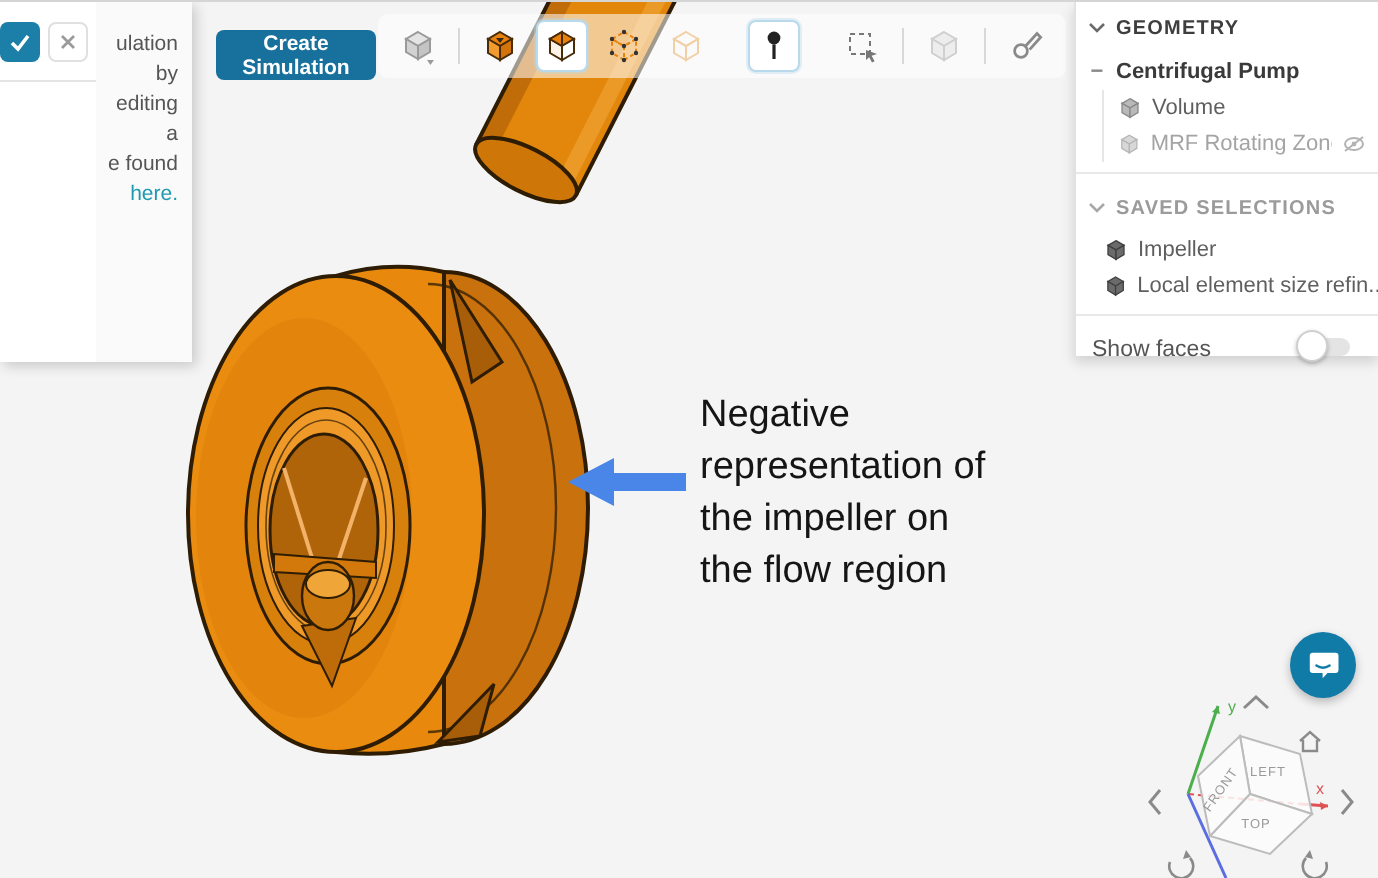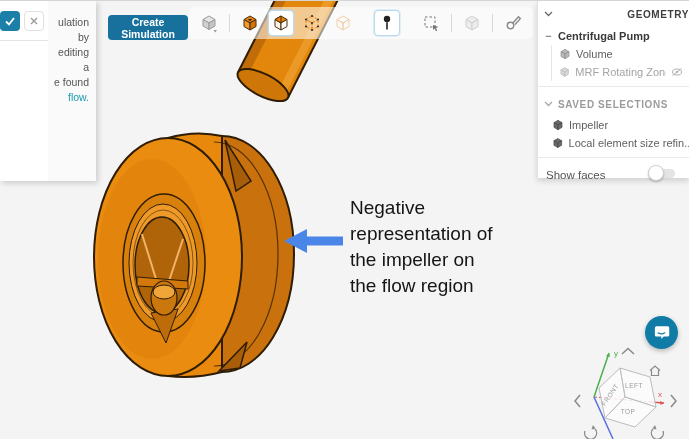--- a/index.html
+++ b/index.html
@@ -49,21 +49,21 @@
     font-size:10.5px; font-weight:bold; font-family:"Liberation Sans",sans-serif; cursor:pointer;
   }
   
   #geo-panel {
     position:absolute; left:537px; top:0; width:152px; height:177px; z-index:6;
     background:#fff; border-left:1px solid #e2e2e2;
     box-shadow:0 3px 6px rgba(0,0,0,.15); font-size:11px; color:#5f5f5f;
   }
   .ph-row { display:flex; align-items:center; gap:5px; padding:0 0 0 6px; }
   .sec-head { font-size:10px; font-weight:bold; letter-spacing:.6px; }
-  #geometry-header-row { height:26px; color:#3e3e3e;justify-content:space-between; }
+  #geometry-header-row { height:26px; color:#3e3e3e; }
   #saved-header-row { height:24px; color:#9b9b9b; }
   .chev { flex:0 0 auto; }
   #root-row { height:18px; font-weight:bold; color:#3a3a3a; font-size:11px; }
   .minus-ico { color:#8a8a8a; font-size:11px; width:9px; text-align:center; }
   .tree-children { margin-left:13px; border-left:1px solid #e6e6e6; }
   .tree-row { display:flex; align-items:center; gap:5px; height:18px; padding-left:7px; cursor:pointer; }
   .tree-row .lbl { white-space:nowrap; overflow:hidden; }
   .lbl-dim { color:#a4a4a4; }
   .divider { height:1px; background:#e9e9e9; margin:5px 0; }
   #show-faces-row { display:flex; align-items:flex-start; justify-content:space-between;
@@ -221,21 +221,21 @@
       <div class="dlg-hbtn" id="dlg-close">
         <svg width="10" height="10" viewBox="0 0 10 10">
           <path d="M2,2 L8,8 M8,2 L2,8" stroke="#9a9a9a" stroke-width="1.4"></path>
         </svg>
       </div>
     </div>
     <div id="dlg-body">
       <div><span>ulation by editing a</span></div>
       <div>
         <span>e found</span>
-        <a href="#">flow.</a>
+        <a href="#">here.</a>
       </div>
     </div>
     <div id="dlg-footer">
       <button id="create-sim-btn">Create Simulation</button>
     </div>
   </div>
 
   <div id="geo-panel">
     <div class="ph-row" id="geometry-header-row">
       <svg class="chev" width="9" height="6" viewBox="0 0 9 6">

